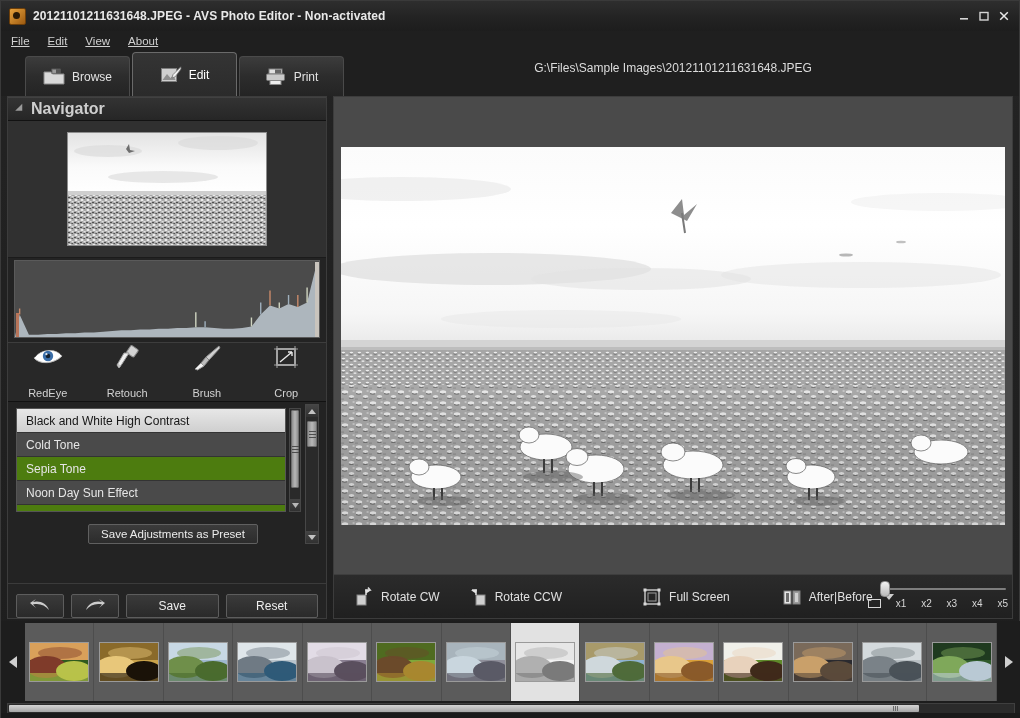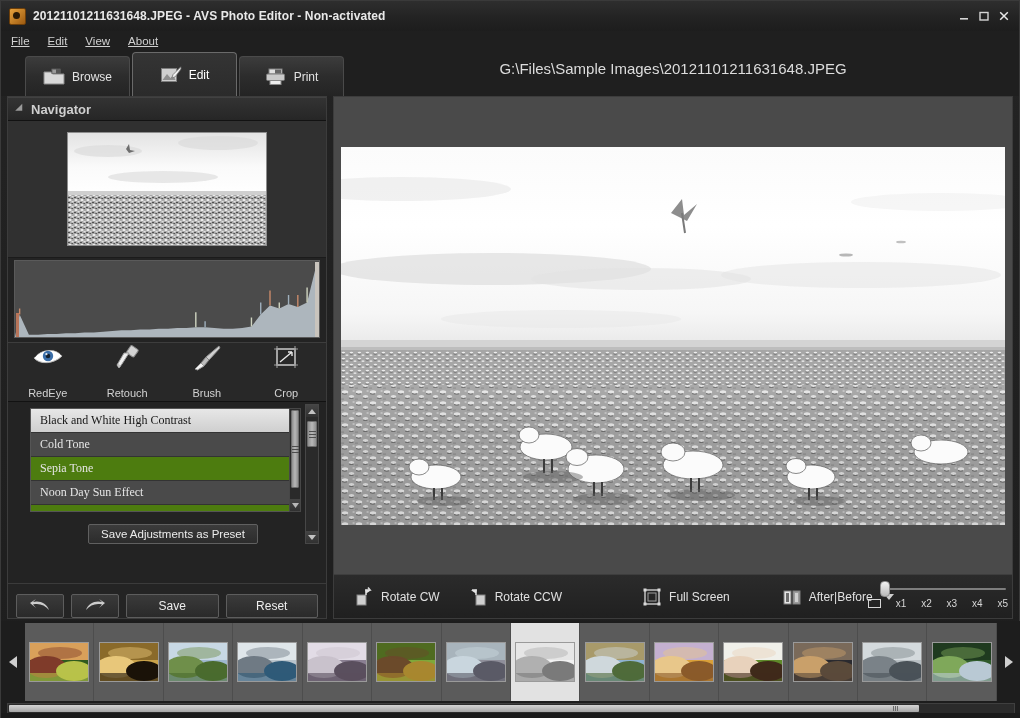--- a/index.html
+++ b/index.html
@@ -50,41 +50,41 @@
   
   .body{position:absolute;left:0;top:95px;right:0;height:523px;}
 
   .leftpanel{position:absolute;left:6px;top:0;width:320px;height:523px;
              background:#232323;border:1px solid #3c3c3c;box-sizing:border-box;
              display:flex;flex-direction:column;}
 
   .section-hd{height:22px;display:flex;align-items:center;gap:8px;padding-left:10px;
               background:linear-gradient(180deg,#333333 0%,#262626 100%);
               border-bottom:1px solid #121212;border-top:1px solid #414141;
-              font-size:13px;font-weight:bold;color:#cfcfcf;cursor:default;}
+              font-size:16px;font-weight:bold;color:#cfcfcf;cursor:default;}
   .tri{width:0;height:0;border-left:5px solid #9a9a9a;border-bottom:5px solid transparent;
        border-top:5px solid transparent;transform:rotate(45deg);}
 
   .nav-body{height:136px;background:#303030;display:flex;align-items:center;justify-content:center;
             border-bottom:1px solid #1b1b1b;}
   .nav-thumb{width:200px;height:114px;border:1px solid #8d8d8d;box-sizing:border-box;position:relative;overflow:hidden;}
 
   .hist-body{height:78px;background:#4b4b4b;margin:2px 6px 0 6px;border:1px solid #5a5a5a;
              position:relative;overflow:hidden;box-sizing:border-box;}
 
   .tools{height:58px;display:flex;align-items:center;justify-content:space-around;
          background:#282828;border-top:1px solid #3d3d3d;border-bottom:1px solid #121212;
          margin-top:4px;}
   .tool{width:70px;display:flex;flex-direction:column;align-items:center;gap:16px;cursor:default;}
   .tool-ico{width:32px;height:26px;}
   .tool-lbl{font-size:11px;color:#d2d2d2;}
 
   .presetwrap{flex:1;position:relative;background:#232323;padding:6px 6px 0 6px;box-sizing:border-box;}
-  .presetlist{position:absolute;left:22px;top:6px;width:270px;height:104px;
-              background:#3a3a3a;border:1px solid #555;box-sizing:border-box;overflow:hidden;font-family:Liberation Serif, serif;}
+  .presetlist{position:absolute;left:8px;top:6px;width:270px;height:104px;
+              background:#3a3a3a;border:1px solid #555;box-sizing:border-box;overflow:hidden;}
   .p-item{height:23px;display:flex;align-items:center;padding-left:9px;font-size:12px;
           color:#e6e6e6;border-bottom:1px solid #333;cursor:default;background:#4a4a4a;}
   .p-item.alt{background:#4d7c0f;}
   .p-item.sel{background:linear-gradient(180deg,#e7e7e7,#cfcfcf);color:#161616;}
 
   .sbar{position:absolute;width:13px;background:#2a2a2a;border:1px solid #474747;box-sizing:border-box;}
   .sb-arrow{height:12px;display:flex;align-items:center;justify-content:center;
             background:linear-gradient(180deg,#454545,#313131);}
   .sb-thumb{background:linear-gradient(90deg,#8e8e8e,#b8b8b8,#8e8e8e);border:1px solid #6e6e6e;
             box-sizing:border-box;border-radius:1px;}
@@ -208,21 +208,21 @@
       <span class="tab-ico">
         <svg width="22" height="18" viewBox="0 0 22 18">
           <rect x="4" y="1" width="13" height="5" fill="#e0e0e0" stroke="#808080"></rect>
           <rect x="10" y="1.6" width="6" height="4" fill="#666"></rect>
           <rect x="1.5" y="6" width="18" height="6.5" rx="1.2" fill="#cacaca" stroke="#7a7a7a"></rect>
           <rect x="5" y="12.5" width="11" height="4" fill="#ededed" stroke="#8a8a8a"></rect>
         </svg>
       </span>
       <span>Print</span>
     </div>
-    <div style="position:absolute;left:332px;right:6px;top:0;height:34px;display:flex;align-items:center;justify-content:center;font-size:15px;color:#dcdcdc;">G:\Files\Sample Images\20121101211631648.JPEG</div>
+    <div style="position:absolute;left:332px;right:6px;top:0;height:34px;display:flex;align-items:center;justify-content:center;font-size:12px;color:#dcdcdc;">G:\Files\Sample Images\20121101211631648.JPEG</div>
   </div>
 
   <div class="body">
 
     <div class="leftpanel">
 
       <div class="section-hd">
         <span class="tri"></span>
         <span>Navigator</span>
       </div>

